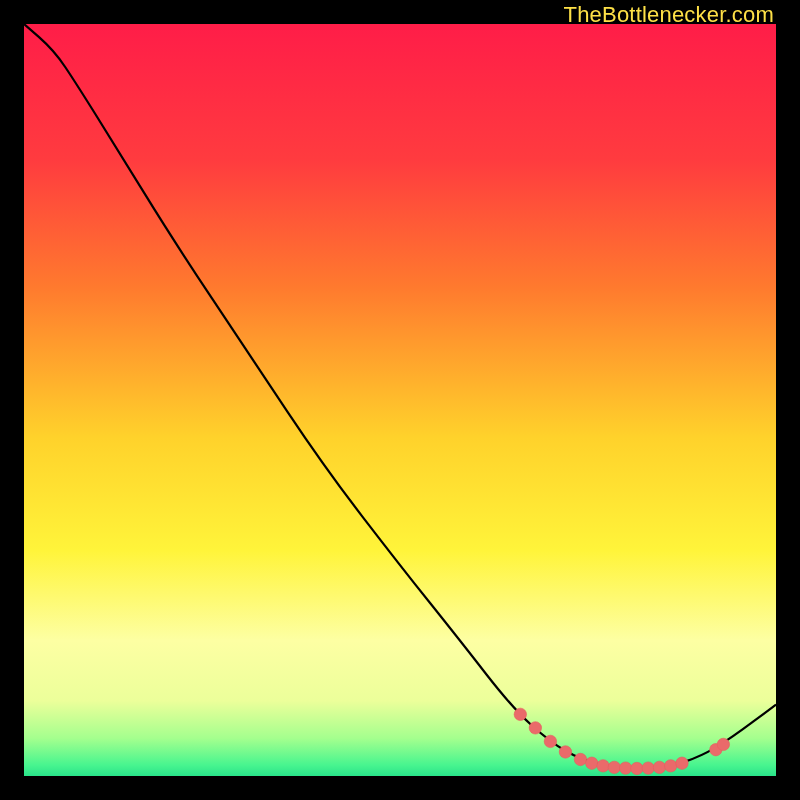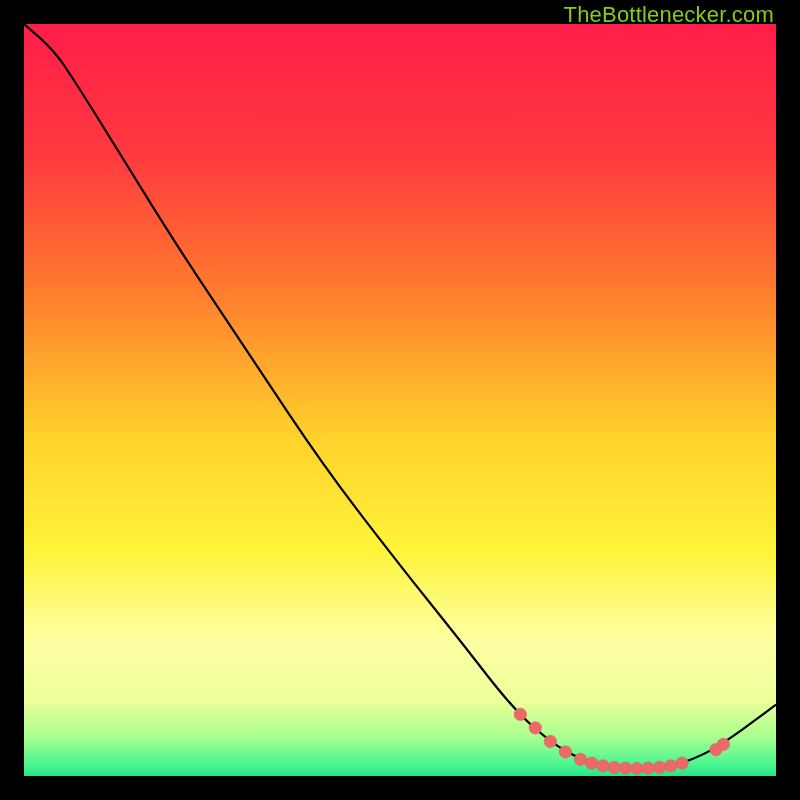--- a/index.html
+++ b/index.html
@@ -23,21 +23,21 @@
     position: absolute;
     left: 0;
     top: 0;
     width: 752px;
     height: 752px;
   }
   .watermark {
     position: absolute;
     top: 2px;
     right: 26px;
-    color: #84cc16;
+    color: #fde047;
     font-size: 22px;
     letter-spacing: 0.2px;
     font-weight: 500;
   }
   svg {
     display: block;
   }
 </style>
 </head>
 <body>

